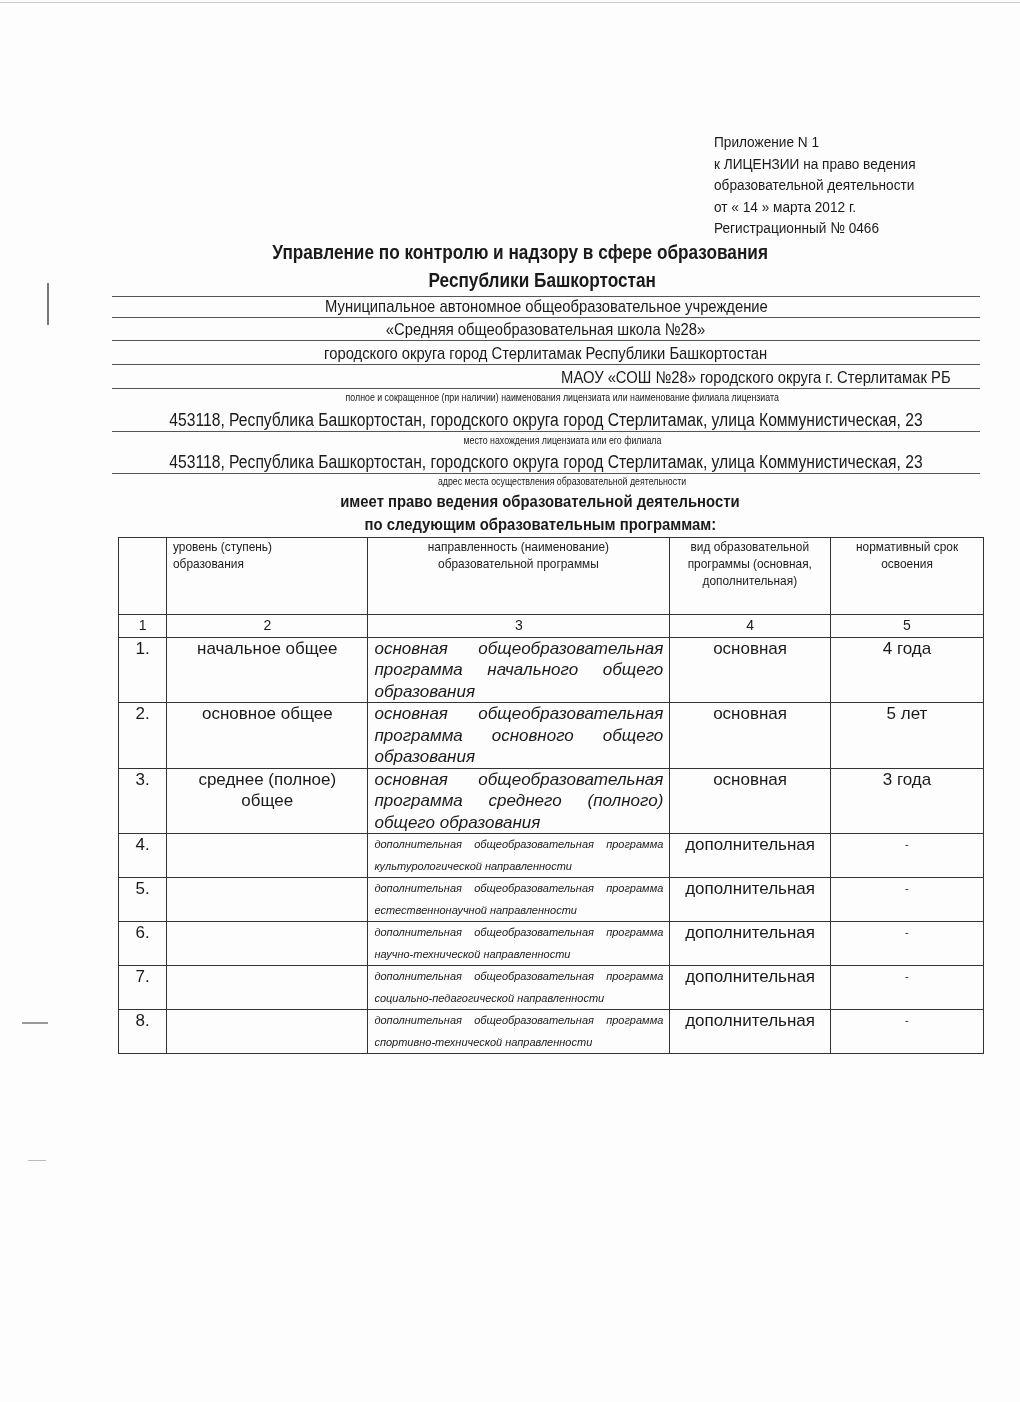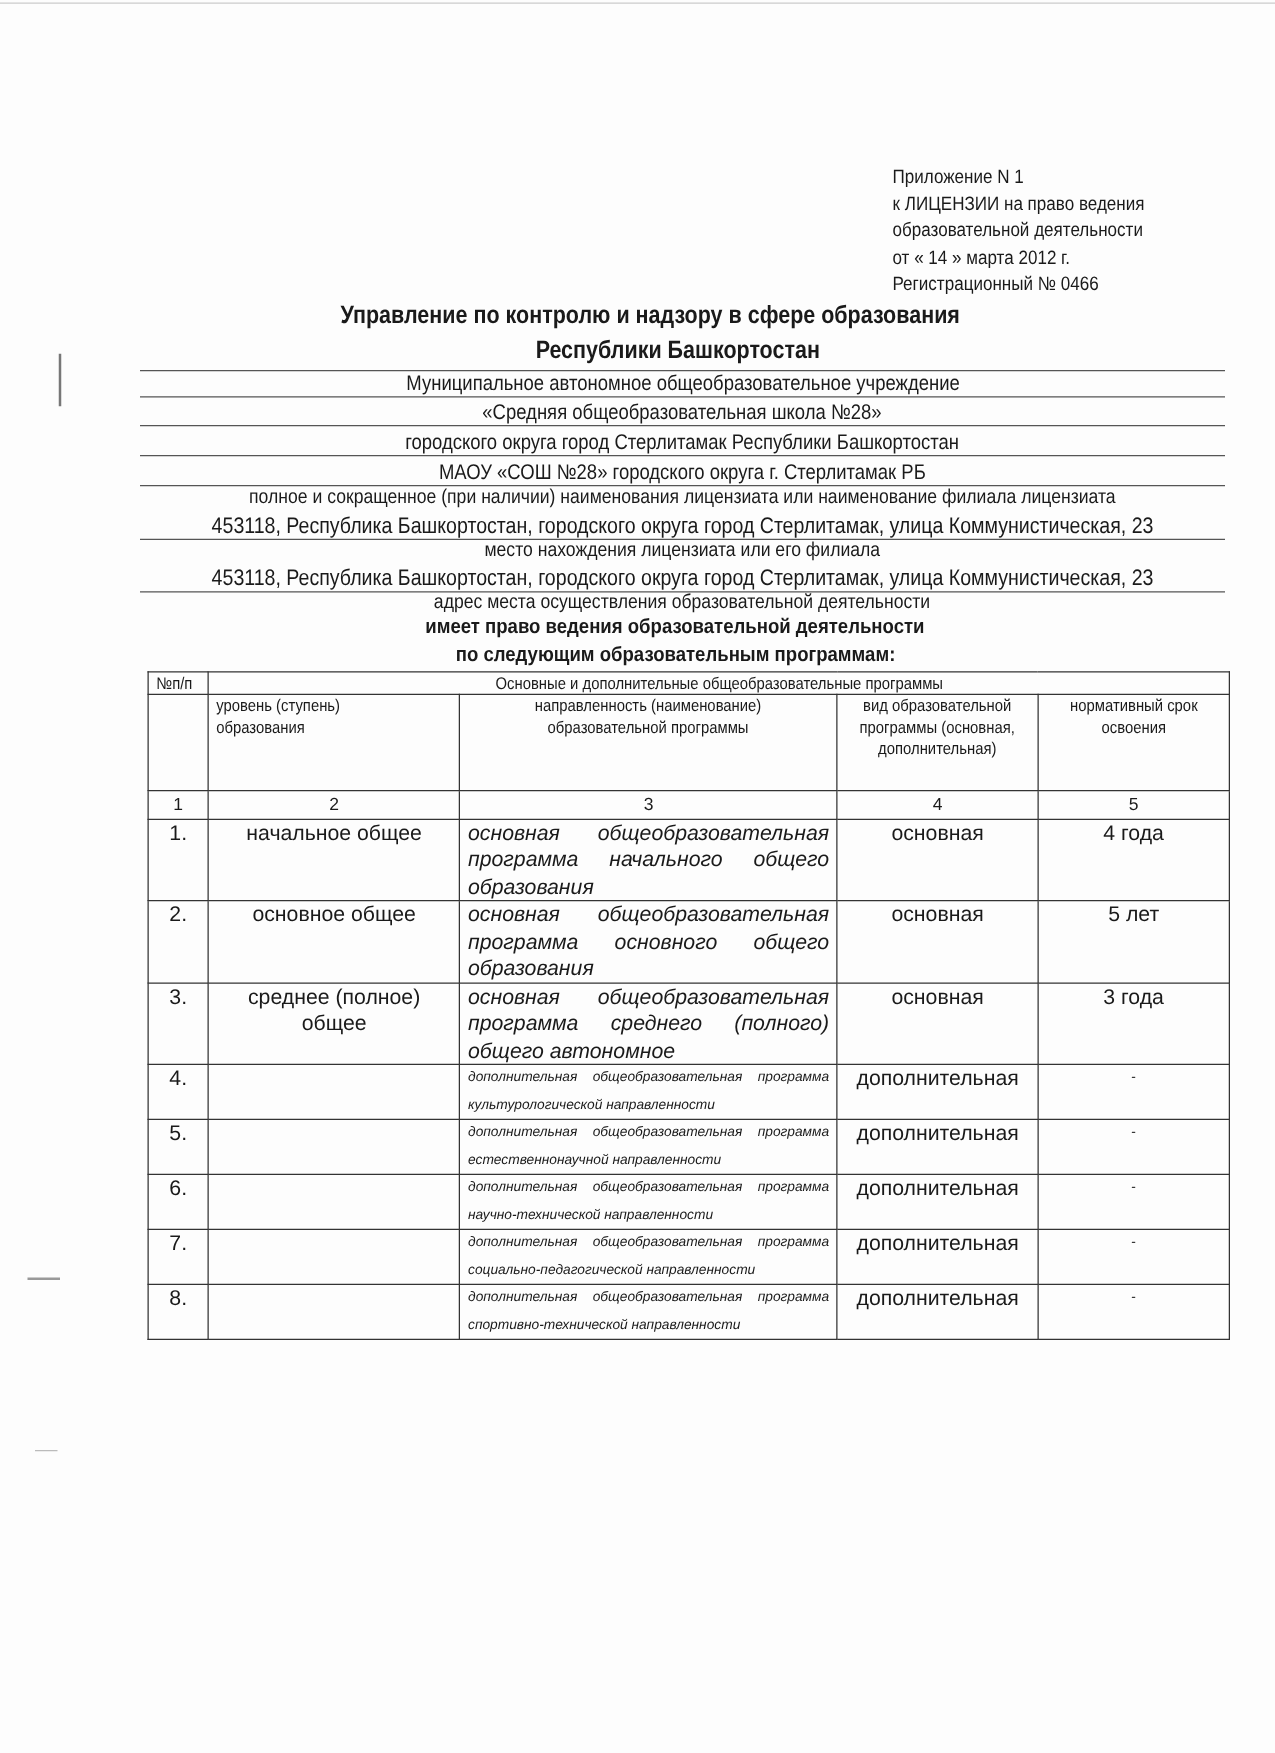--- a/index.html
+++ b/index.html
@@ -13,21 +13,21 @@
   .mark-left3 { position: absolute; left: 28px; top: 1160px; width: 18px; height: 1px; background: #bbb; }
 
   .appendix { position: absolute; left: 714px; top: 131px; font-size: 15.5px; line-height: 21.5px; font-stretch: condensed; }
   .appendix div { white-space: nowrap; transform: scaleX(0.88); transform-origin: left; }
 
   .authority { position: absolute; left: 0; width: 1020px; text-align: center; font-weight: bold; font-size: 20px; }
   .authority .l { transform: scaleX(0.86); display: inline-block; }
 
   .fill-line { position: absolute; left: 112px; width: 868px; text-align: center; font-size: 17px; border-bottom: 1px solid #555; height: 20px; line-height: 20px; }
   .fill-line span { display: inline-block; transform: scaleX(0.87); white-space: nowrap; }
-  .caption { position: absolute; left: 112px; width: 868px; text-align: center; font-size: 16px; line-height: 13px; }
+  .caption { position: absolute; left: 128px; width: 868px; text-align: center; font-size: 10px; line-height: 13px; }
   .caption span { display: inline-block; transform: scaleX(0.88); white-space: nowrap; }
 
   .rights { position: absolute; left: 0; width: 1080px; text-align: center; font-weight: bold; font-size: 16.5px; }
   .rights span { display: inline-block; transform: scaleX(0.9); white-space: nowrap; }
 
   table.programs {
     position: absolute; left: 118px; top: 537px; width: 866px;
     border-collapse: collapse; table-layout: fixed; font-size: 15.5px;
   }
   table.programs td { border: 1px solid #333; vertical-align: top; padding: 0 6px; line-height: 21.5px; }
@@ -67,21 +67,21 @@
 
 <div class="fill-line" style="top:296px; border-top:1px solid #555;">
   <span>Муниципальное автономное общеобразовательное учреждение</span>
 </div>
 <div class="fill-line" style="top:320px;">
   <span>«Средняя общеобразовательная школа №28»</span>
 </div>
 <div class="fill-line" style="top:344px;">
   <span>городского округа город Стерлитамак Республики Башкортостан</span>
 </div>
-<div class="fill-line" style="top:368px;">
+<div class="fill-line" style="top:368px;text-align:right;">
   <span>МАОУ «СОШ №28»  городского округа г. Стерлитамак РБ</span>
 </div>
 <div class="caption" style="top:391px;">
   <span>полное и сокращенное (при наличии) наименования лицензиата или наименование филиала лицензиата</span>
 </div>
 
 <div class="fill-line" style="top:409px; font-size:18px; height:22px; line-height:22px;">
   <span>453118, Республика Башкортостан, городского округа город Стерлитамак, улица Коммунистическая, 23</span>
 </div>
 <div class="caption" style="top:434px;">
@@ -104,24 +104,20 @@
 
 <table class="programs">
   <colgroup>
     <col class="c1">
       <col class="c2">
       <col class="c3">
       <col class="c4">
       <col class="c5">
   </colgroup>
   <tbody>
-      <tr class="hdr-small">
-    <td class="hdr-small"><span class="sq">№п/п</span></td>
-    <td class="hdr-small center" colspan="4"><span class="sq" style="transform-origin:center;">Основные и дополнительные общеобразовательные программы</span></td>
-  </tr>
   <tr>
     <td class="hdr-small" style="height:76px;"></td>
     <td class="hdr-small tleft"><span class="sq">уровень (ступень) образования</span></td>
     <td class="hdr-small center"><span class="sq" style="transform-origin:center;">направленность (наименование) образовательной программы</span></td>
     <td class="hdr-small center"><span class="sq" style="transform-origin:center;">вид образовательной программы (основная, дополнительная)</span></td>
     <td class="hdr-small center"><span class="sq" style="transform-origin:center;">нормативный срок освоения</span></td>
   </tr>
   <tr class="numrow">
     <td class="center">1</td>
     <td class="center">2</td>
@@ -140,21 +136,21 @@
   <tr class="main-row">
     <td class="center">2.</td>
     <td class="center">основное общее</td>
     <td class="justify">основная общеобразовательная программа основного общего образования</td>
     <td class="center">основная</td>
     <td class="center">5 лет</td>
   </tr>
   <tr class="main-row">
     <td class="center">3.</td>
     <td class="center">среднее (полное) общее</td>
-    <td class="justify">основная общеобразовательная программа среднего (полного) общего автономное</td>
+    <td class="justify">основная общеобразовательная программа среднего (полного) общего образования</td>
     <td class="center">основная</td>
     <td class="center">3 года</td>
   </tr>
 
   <tr class="small-main">
     <td class="center" style="font-size:17px;">4.</td>
     <td></td>
     <td class="justify">дополнительная общеобразовательная программа культурологической направленности</td>
     <td class="center" style="font-size:17px;">дополнительная</td>
     <td class="dash">-</td>

